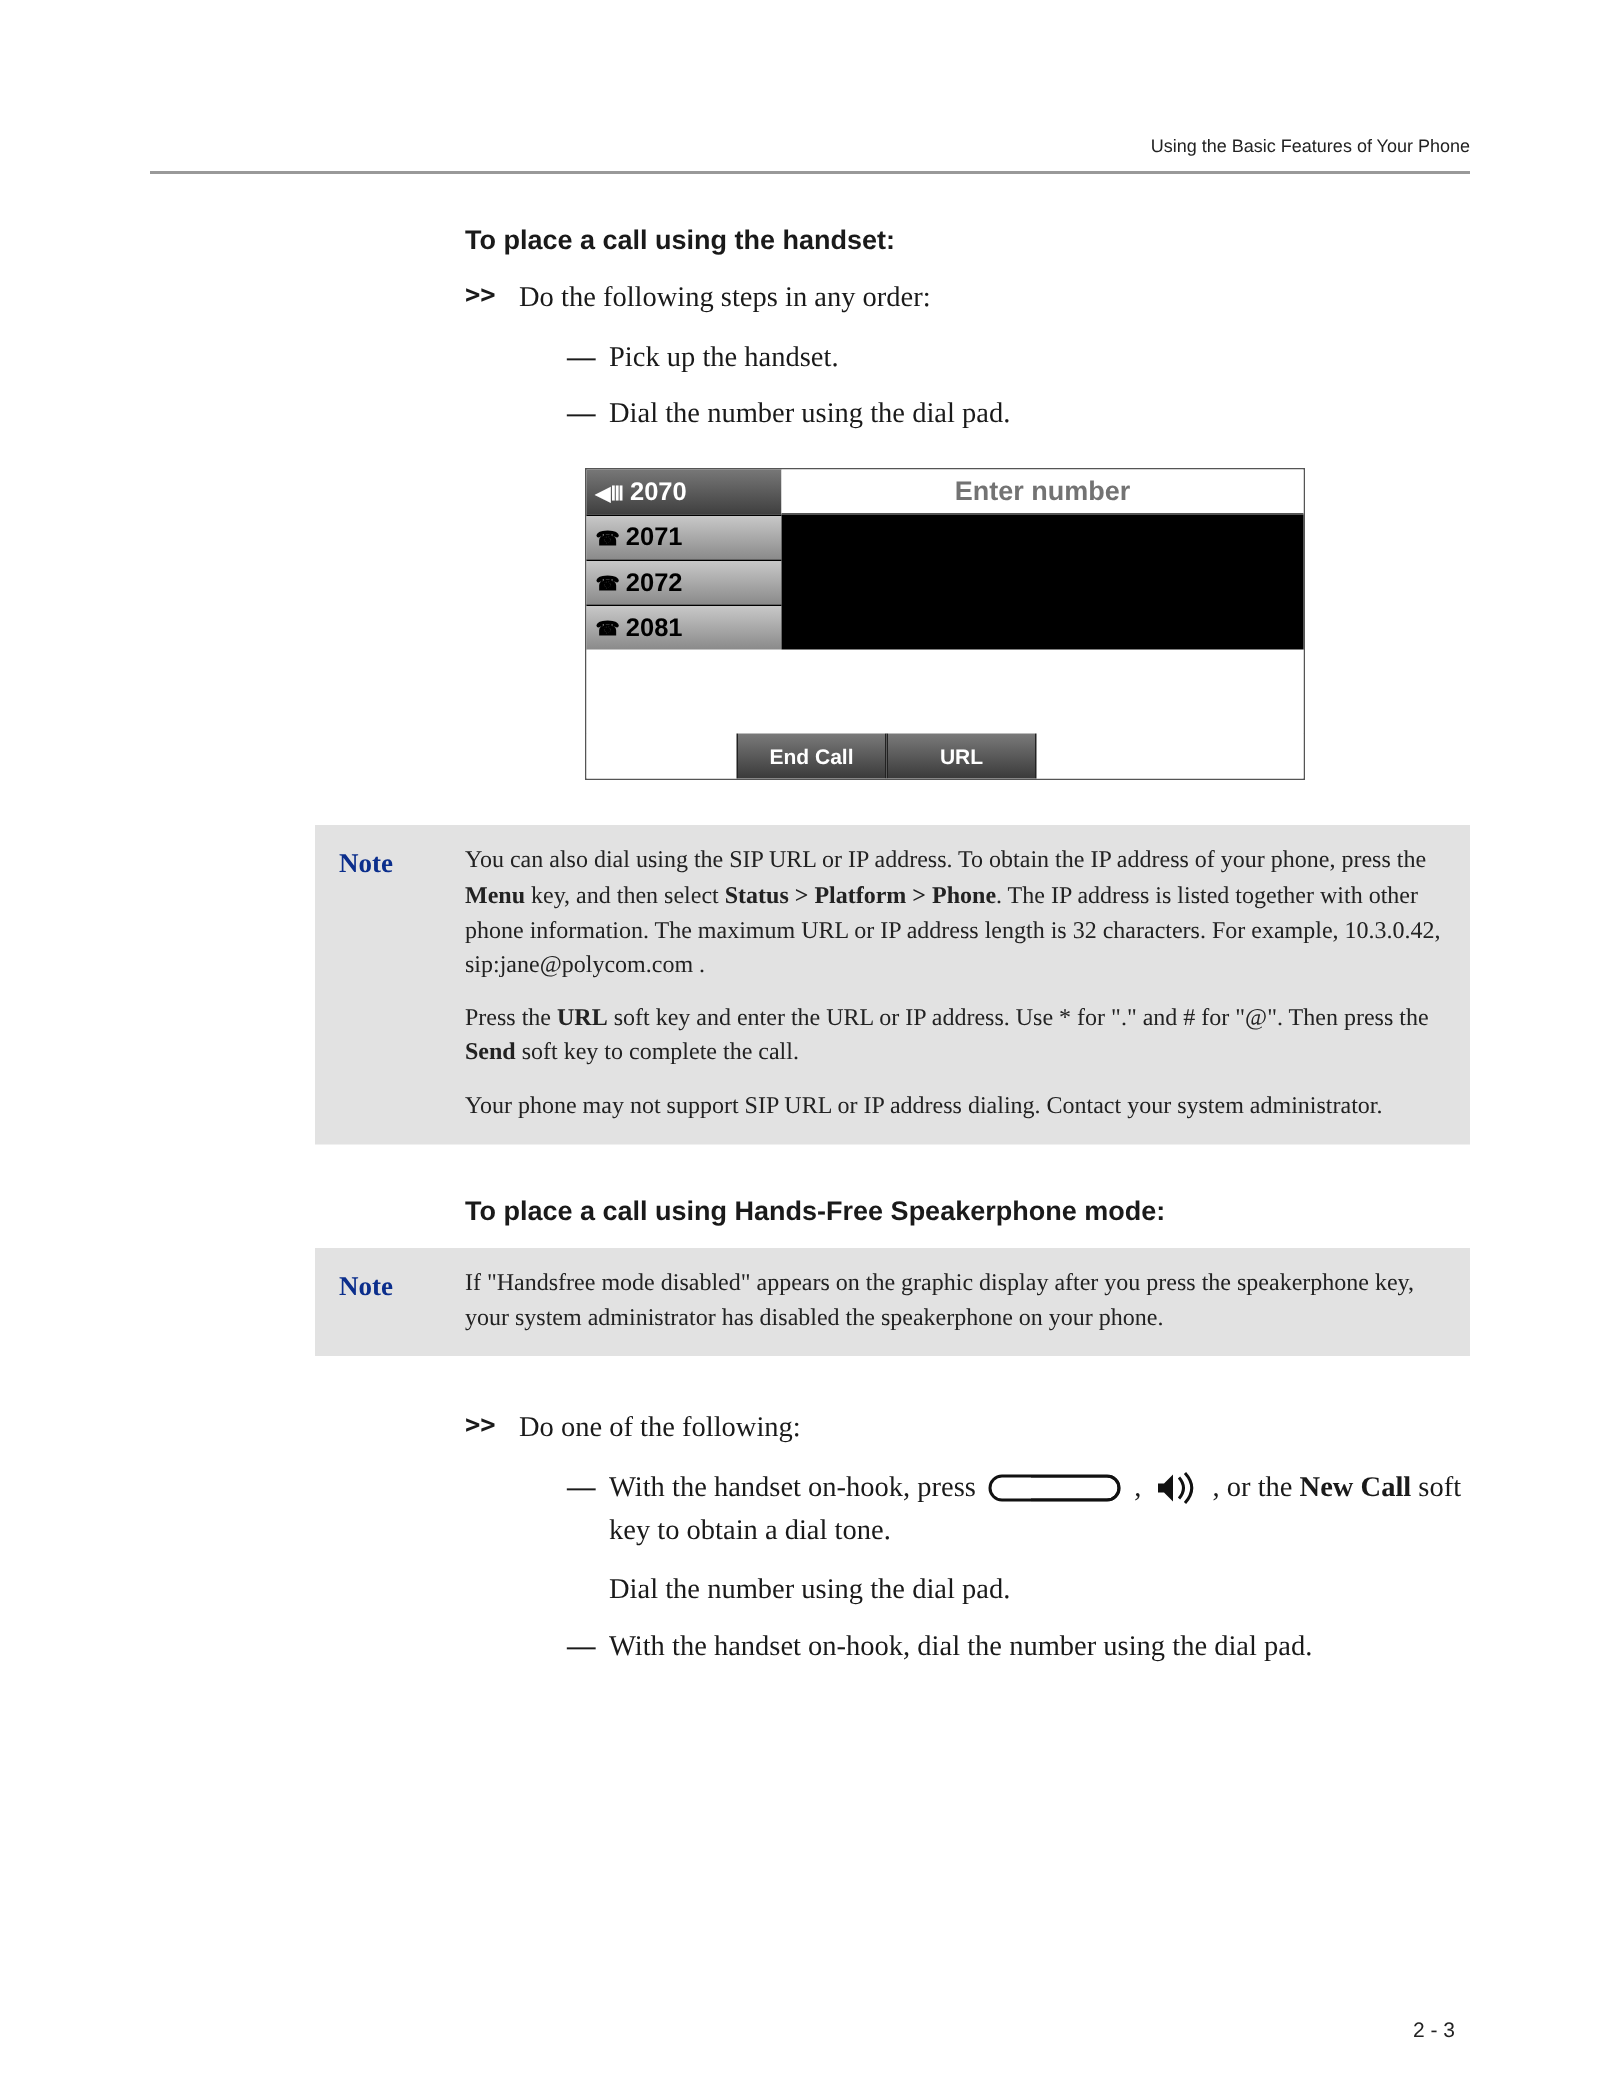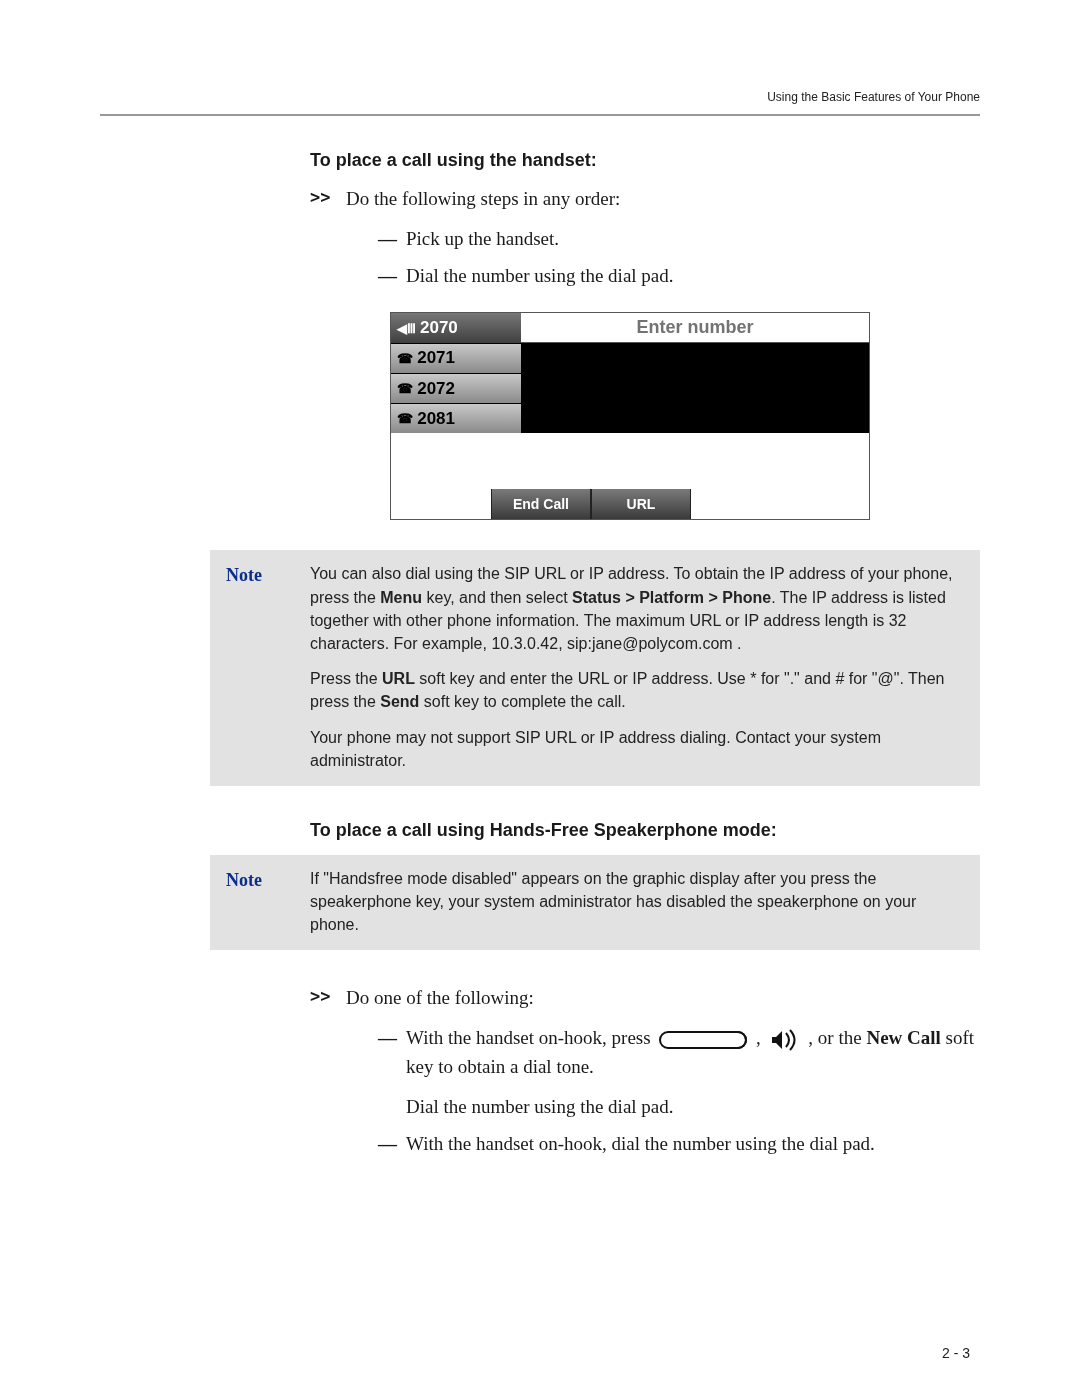--- a/index.html
+++ b/index.html
@@ -175,21 +175,21 @@
     color: #222;
   }
   .note-label {
     color: #0b2e8c;
     font-family: Georgia, serif;
     font-weight: 700;
     font-size: 18px;
     width: 84px;
     flex: none;
   }
-  .note-body p { margin: 0 0 12px 0; }
+  .note-body p { margin: 0 0 12px 0; font-family: Liberation Serif, serif; }
   .note-body p:last-child { margin-bottom: 0; }
   .note-body b { font-weight: 700; }
 
   .footer-pg {
     font-family: Arial, Helvetica, sans-serif;
     font-size: 14px;
     text-align: right;
     position: absolute;
     bottom: 36px;
     right: 110px;

